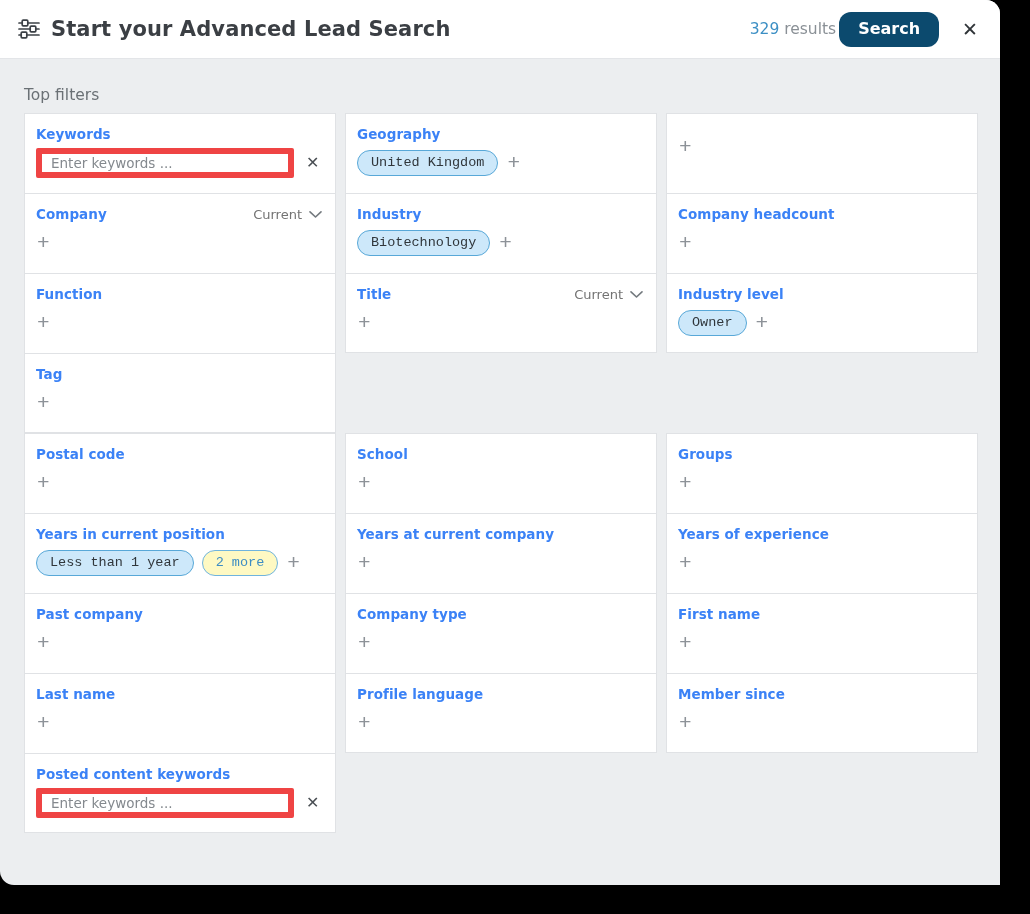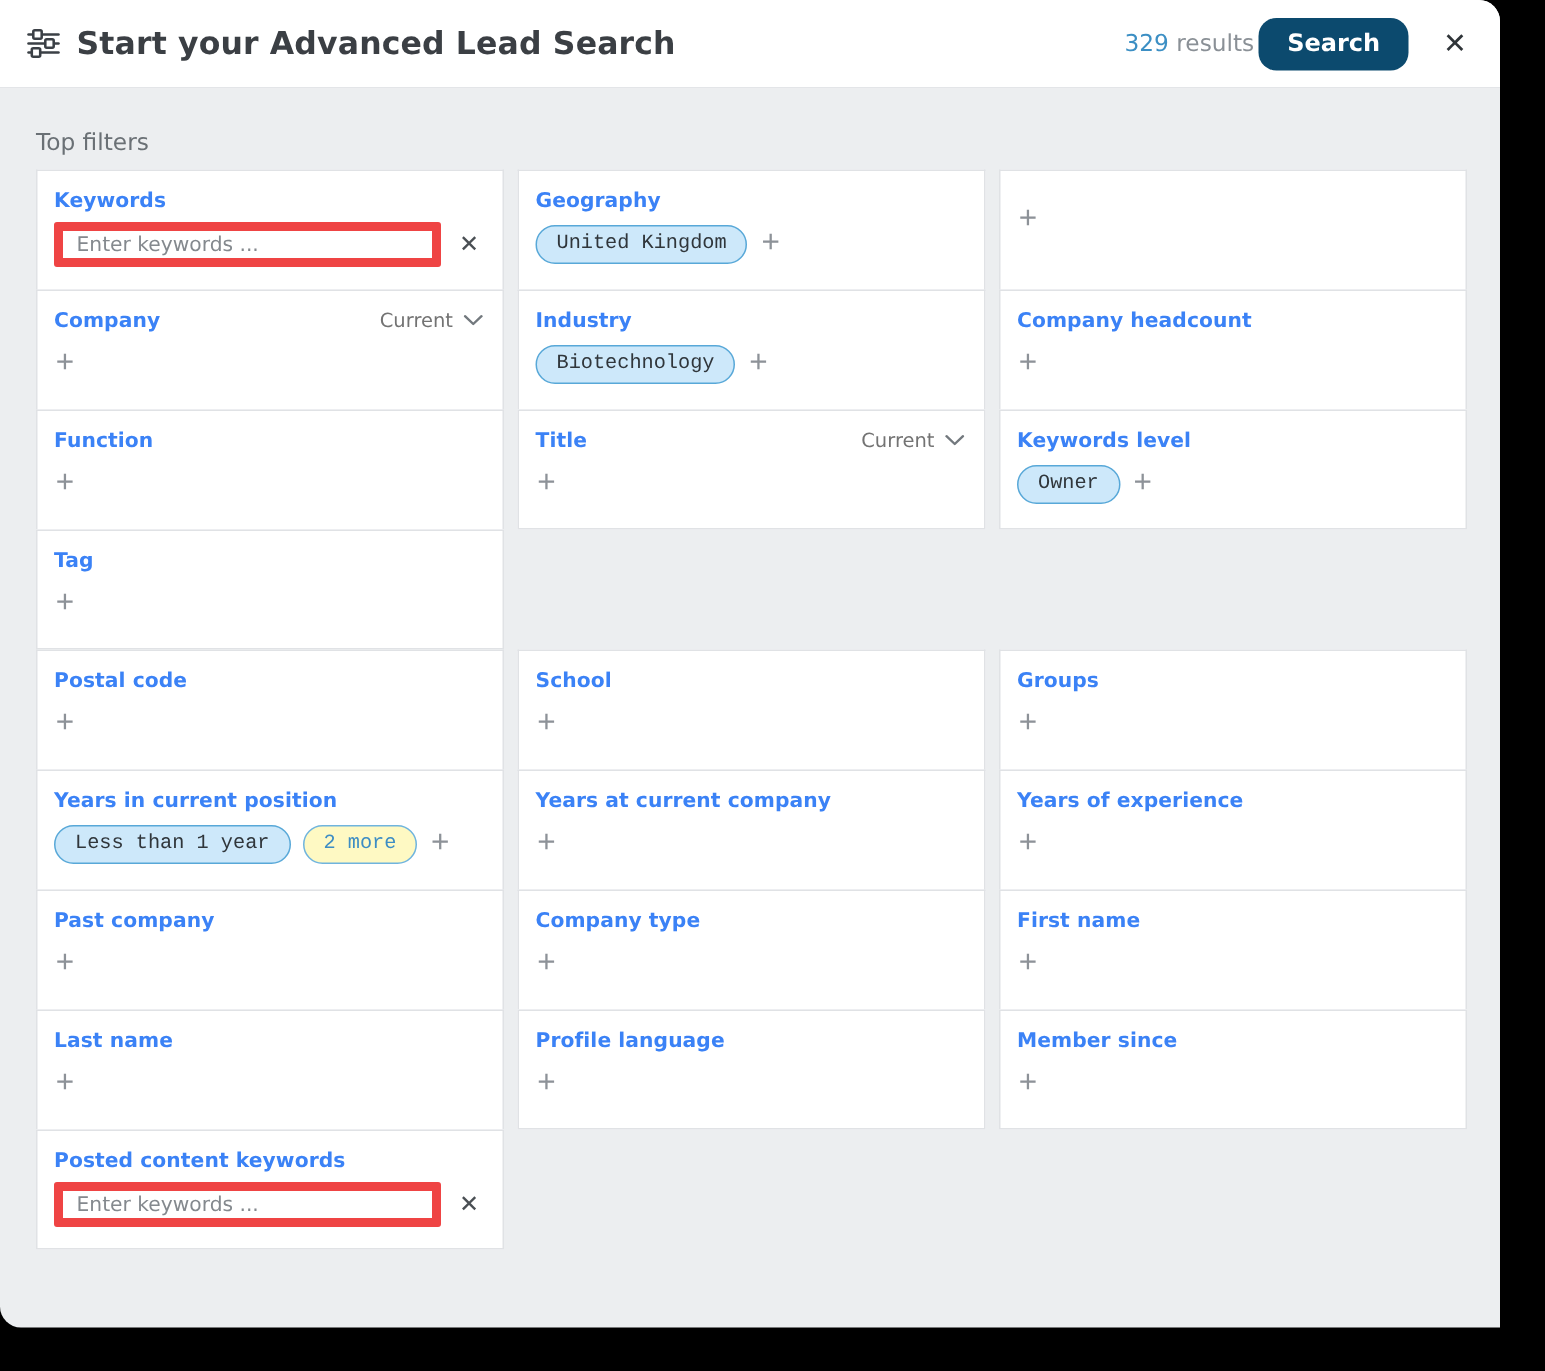--- a/index.html
+++ b/index.html
@@ -291,21 +291,21 @@
           <div class="cell">
             <div class="cell-head">
               <span class="cell-label">Company headcount</span>
             </div>
             <div class="cell-content">
               <span class="plus">+</span>
             </div>
           </div>
           <div class="cell">
             <div class="cell-head">
-              <span class="cell-label">Keywords level</span>
+              <span class="cell-label">Industry level</span>
             </div>
             <div class="cell-content">
               <span class="pill filled">Owner</span>
               <span class="plus">+</span>
             </div>
           </div>
         </div>
     </div>
 
     <div class="grid">

